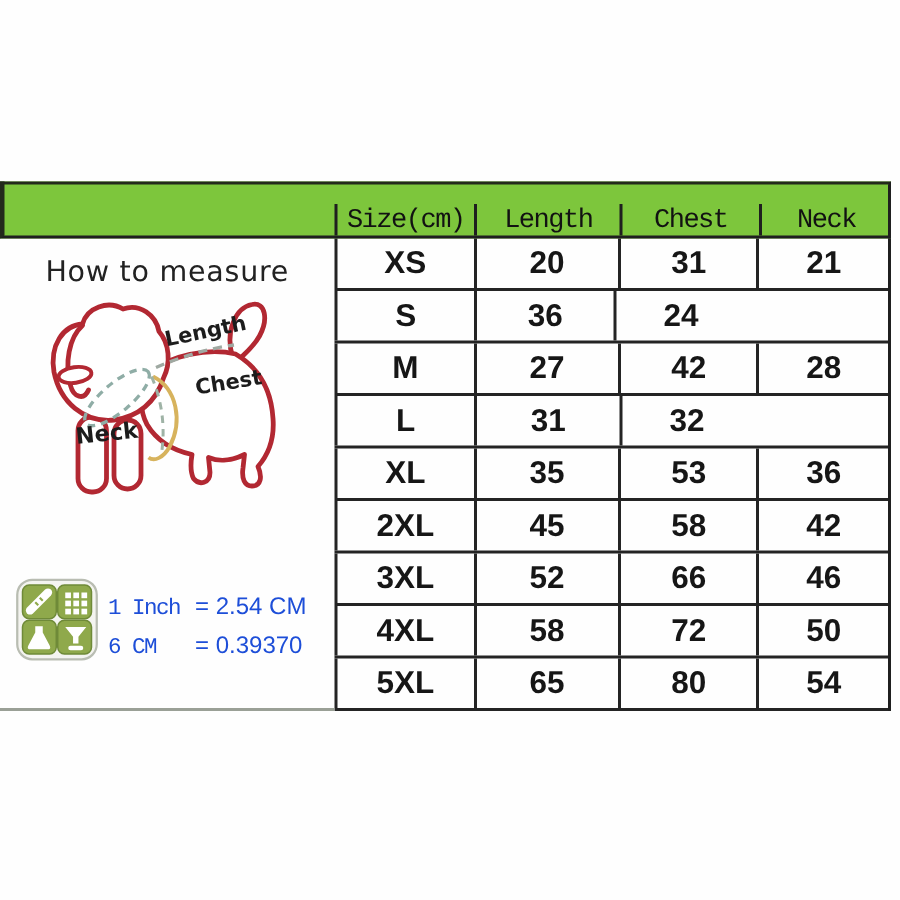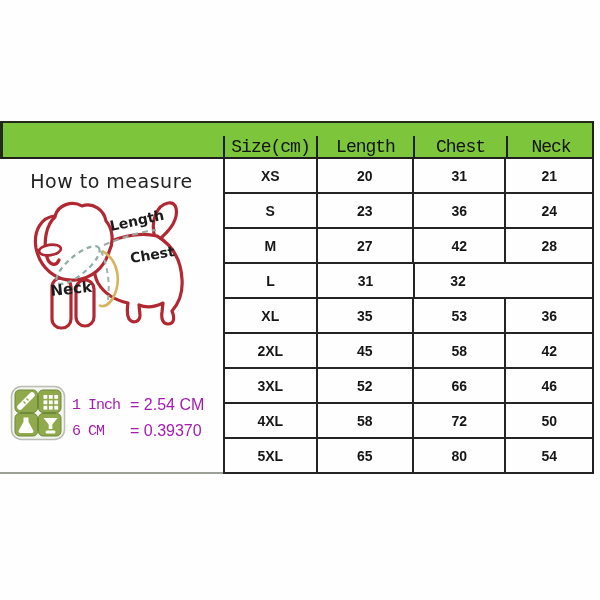--- a/index.html
+++ b/index.html
@@ -12,29 +12,29 @@
   .header-cells{position:absolute;left:220px;top:0;height:100%;display:flex;}
   .hcell{box-sizing:border-box;border-left:2px solid #1f1f1f;display:flex;align-items:center;
          justify-content:center;font-family:"Liberation Mono",monospace;font-size:18px;
          letter-spacing:-1px;color:#121212;margin-top:13px;}
   .c1{width:93px}.c2{width:97px}.c3{width:93px}.c4{width:88px}
   
   .table{position:absolute;left:223px;top:159px;width:371px;box-sizing:border-box;
          border-right:2px solid #1f1f1f;}
   .trow{display:flex;height:35px;box-sizing:border-box;border-bottom:2px solid #242424;}
   .tcell{box-sizing:border-box;border-left:2px solid #242424;display:flex;align-items:center;
-         justify-content:center;font-weight:bold;font-size:14px;color:#161616;}
+         justify-content:center;font-weight:bold;font-size:21px;color:#161616;}
   
   .left-panel{position:absolute;left:0;top:159px;width:223px;height:315px;box-sizing:border-box;
               border-bottom:2px solid #9aa096;}
   .panel-title{position:absolute;top:11px;left:0;width:100%;text-align:center;font-size:19px;
                color:#222;font-family:"DejaVu Sans",sans-serif;letter-spacing:0.5px;}
   .dog{position:absolute;left:5px;top:31px;}
   .tools{position:absolute;left:10px;top:226px;}
-  .conv{position:absolute;left:72px;top:233px;color:#a21caf;}
+  .conv{position:absolute;left:72px;top:233px;color:#1d4ed8;}
   .conv-line{display:flex;align-items:center;height:26px;}
   .conv-label{width:58px;font-family:"Liberation Mono",monospace;font-size:15px;letter-spacing:-1px;}
   .conv-value{font-family:"Liberation Sans",sans-serif;font-size:16px;}
   .dog-label{font-family:"DejaVu Sans",sans-serif;font-weight:bold;fill:#1c1c1c;}
 </style>
 </head>
 <body>
 
 <div class="canvas">
 
@@ -49,21 +49,20 @@
 
   <div class="table">
     <div class="trow">
       <div class="tcell c1">XS</div>
       <div class="tcell c2">20</div>
       <div class="tcell c3">31</div>
       <div class="tcell c4">21</div>
     </div>
     <div class="trow">
       <div class="tcell c1">S</div>
-      <div class="tcell c2">23</div>
       <div class="tcell c3">36</div>
       <div class="tcell c4">24</div>
     </div>
     <div class="trow">
       <div class="tcell c1">M</div>
       <div class="tcell c2">27</div>
       <div class="tcell c3">42</div>
       <div class="tcell c4">28</div>
     </div>
     <div class="trow">

